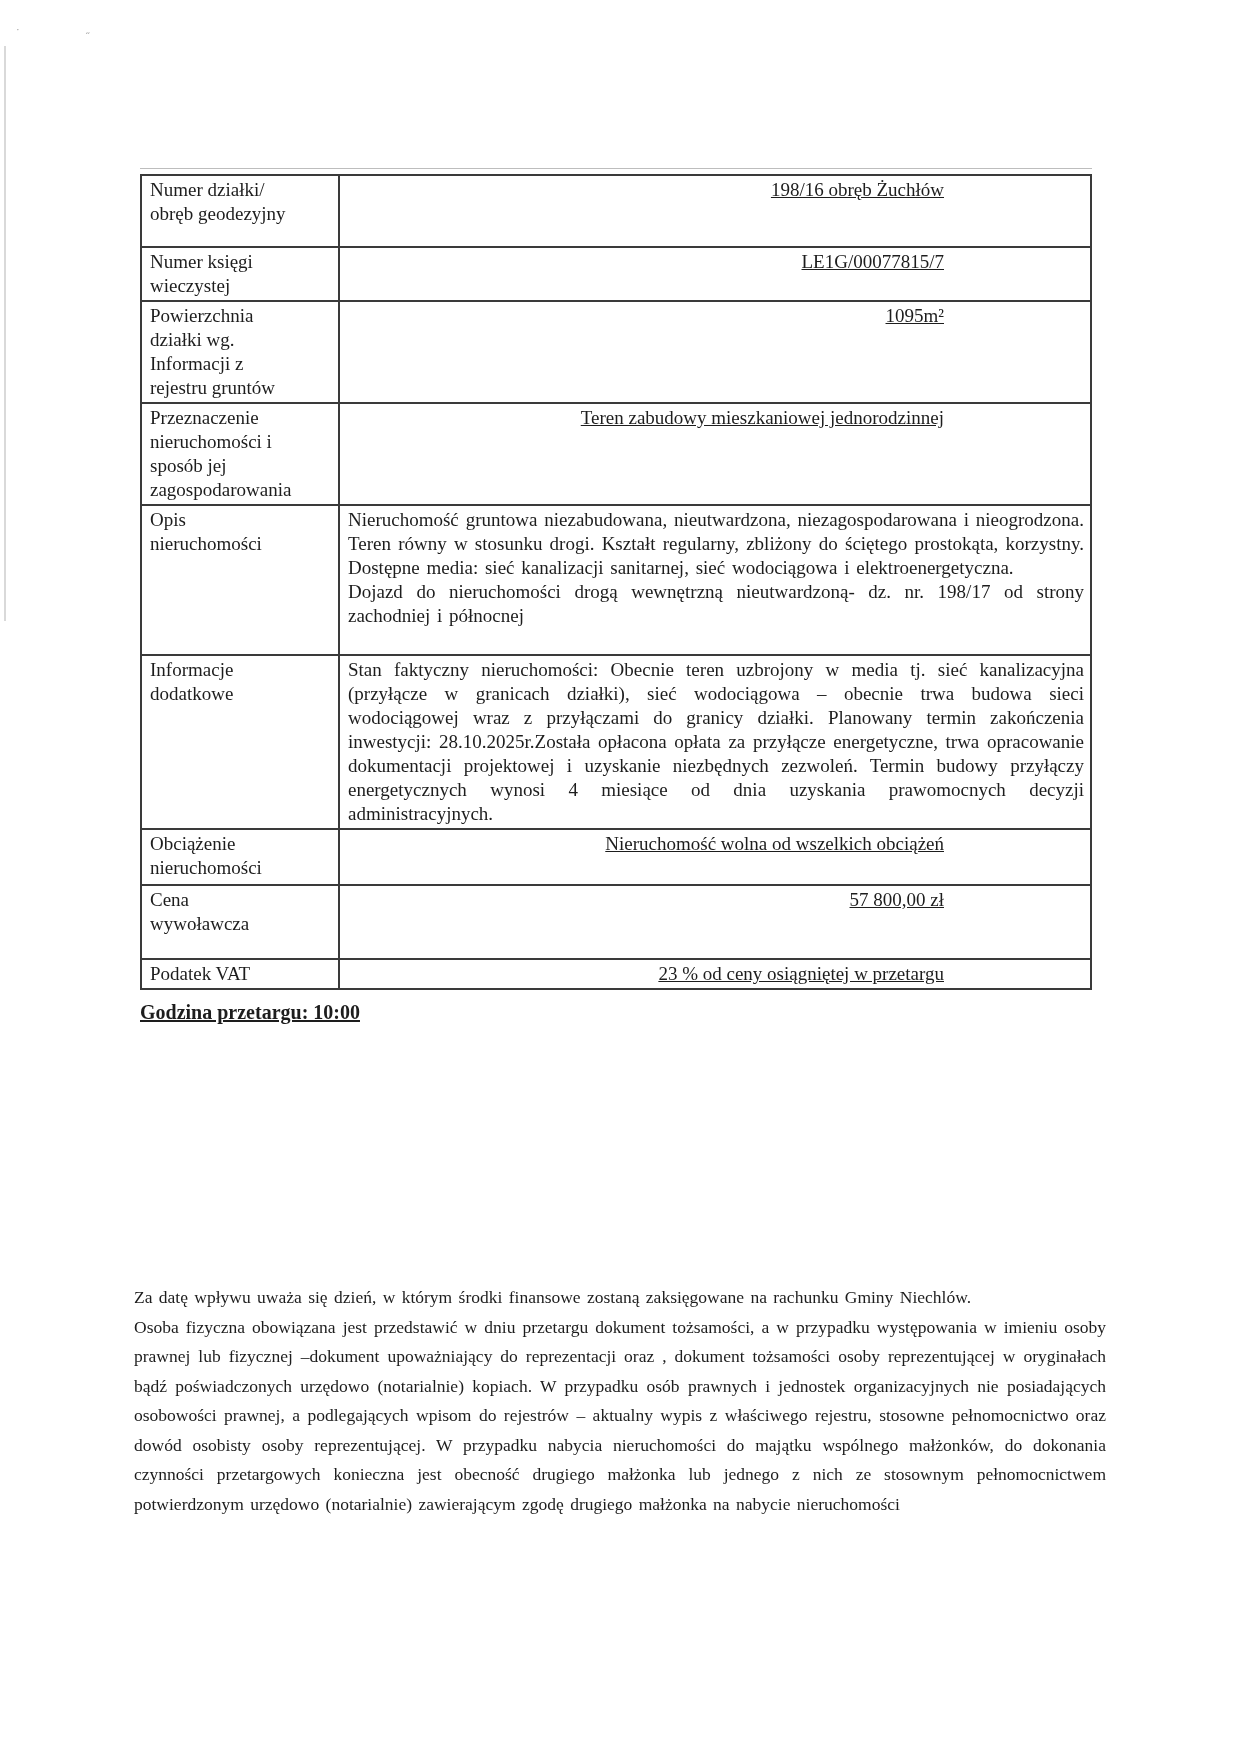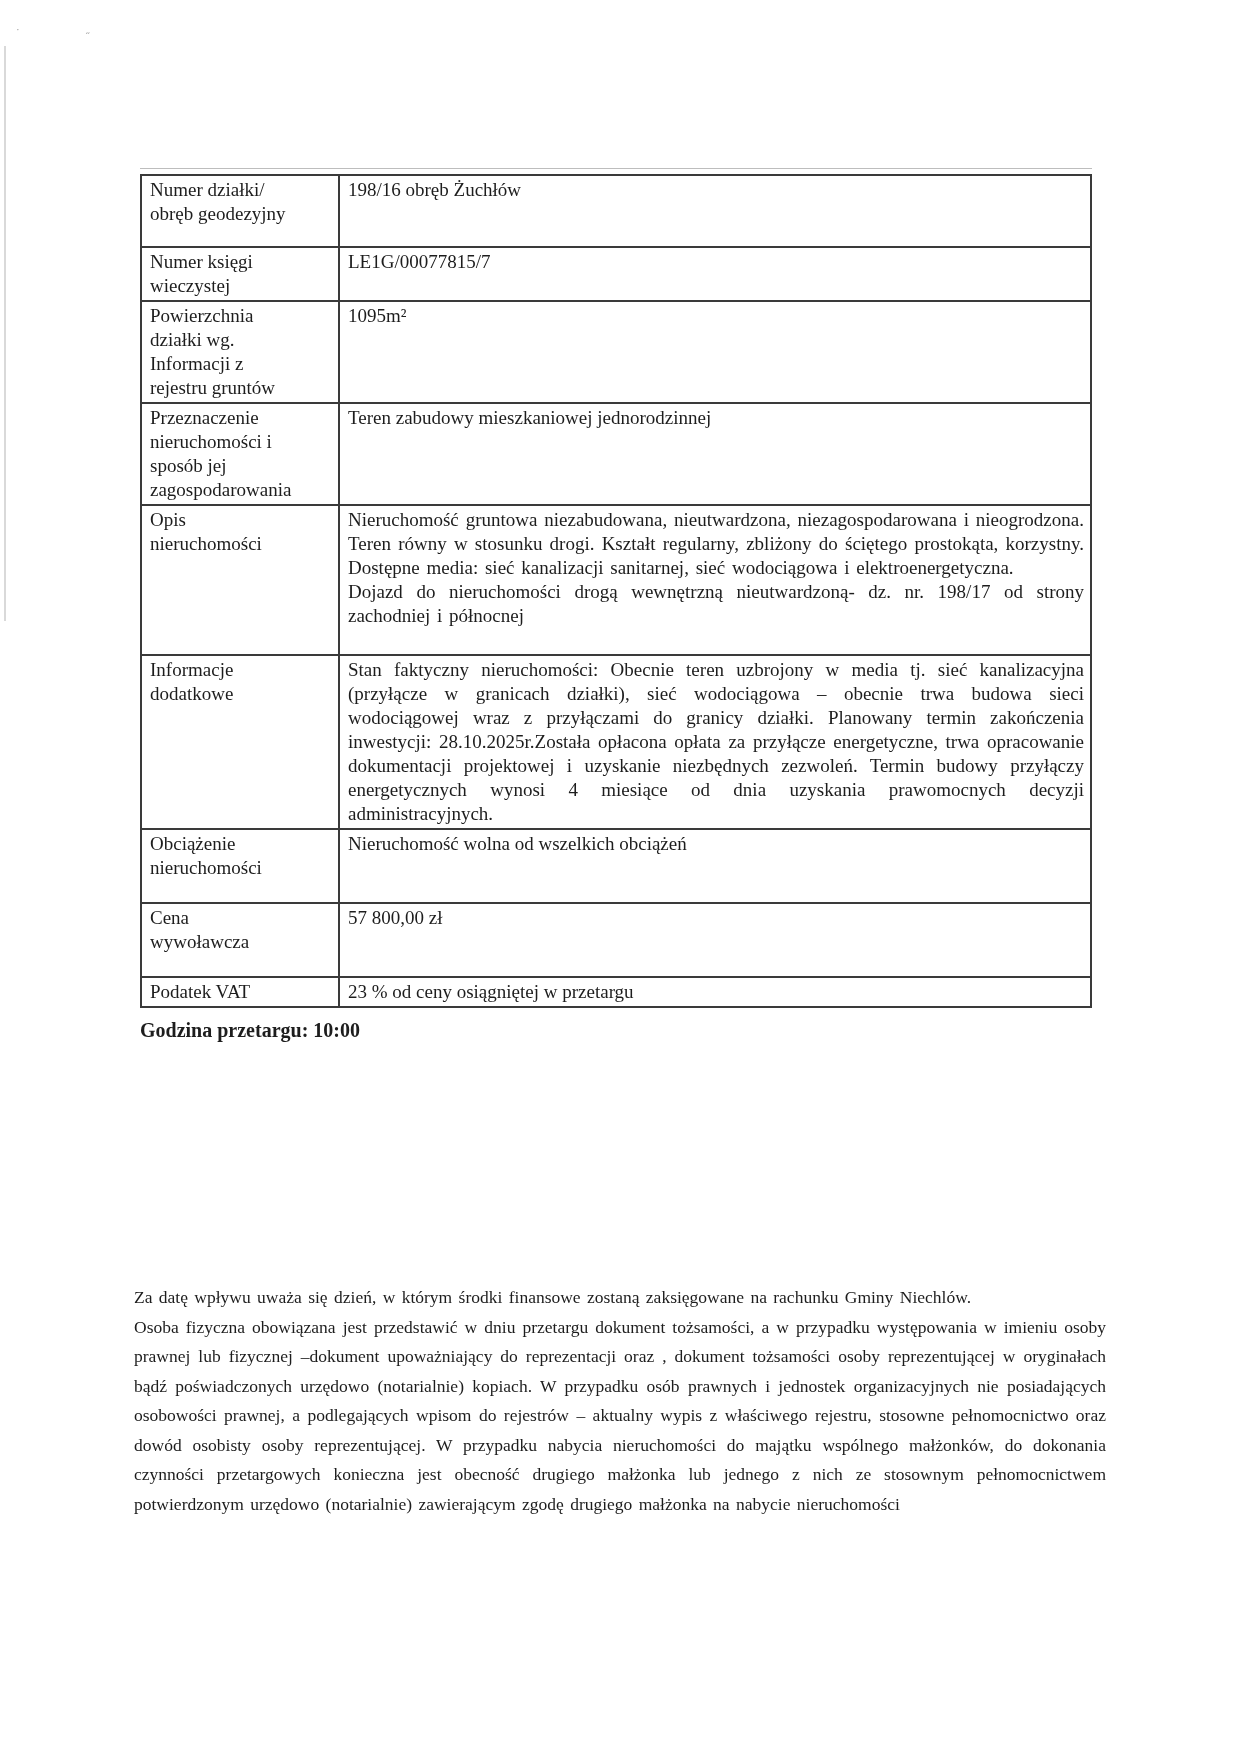--- a/index.html
+++ b/index.html
@@ -25,39 +25,39 @@
   }
   .top-ghost{position:absolute;left:140px;top:168px;width:952px;height:1px;background:#bdbdbd;}
   table.ptable td{
     border:2px solid #3a3a3a;
     vertical-align:top;
     font-size:19px;line-height:24px;
     padding:2px 6px 2px 8px;
   }
   td.cell-label{white-space:pre-line;}
   col.c-label{width:198px;}
-  td.cell-value.center{text-align:left;padding-right:146px;}
+  td.cell-value.center{text-align:right;padding-right:146px;text-decoration:underline;}
   td.cell-value p{margin:0;text-align:justify;word-spacing:2px;}
   .bold-underline{font-weight:bold;text-decoration:underline;}
   
   tr.row-1{height:72px;}
   tr.row-2{height:54px;margin-left:28px;}
   tr.row-3{height:96px;}
   tr.row-4{height:96px;}
   tr.row-5{height:150px;}
   tr.row-6{height:160px;}
-  tr.row-7{height:74px;}
+  tr.row-7{height:56px;}
   tr.row-8{height:74px;padding-left:31px;}
   tr.row-9{height:126px;}
   tr.row-10{height:28px;}
 
   .auction-time{
     margin-top:9px;
     font-size:20px;line-height:26px;
-    font-weight:bold;
+    font-weight:bold;text-decoration:underline;
   }
 
   
   .notes{
     position:absolute;left:134px;top:1283px;width:972px;
     font-size:17.5px;line-height:29.5px;
     text-align:justify;word-spacing:2px;
   }
   .notes p{margin:0;}
 </style>

